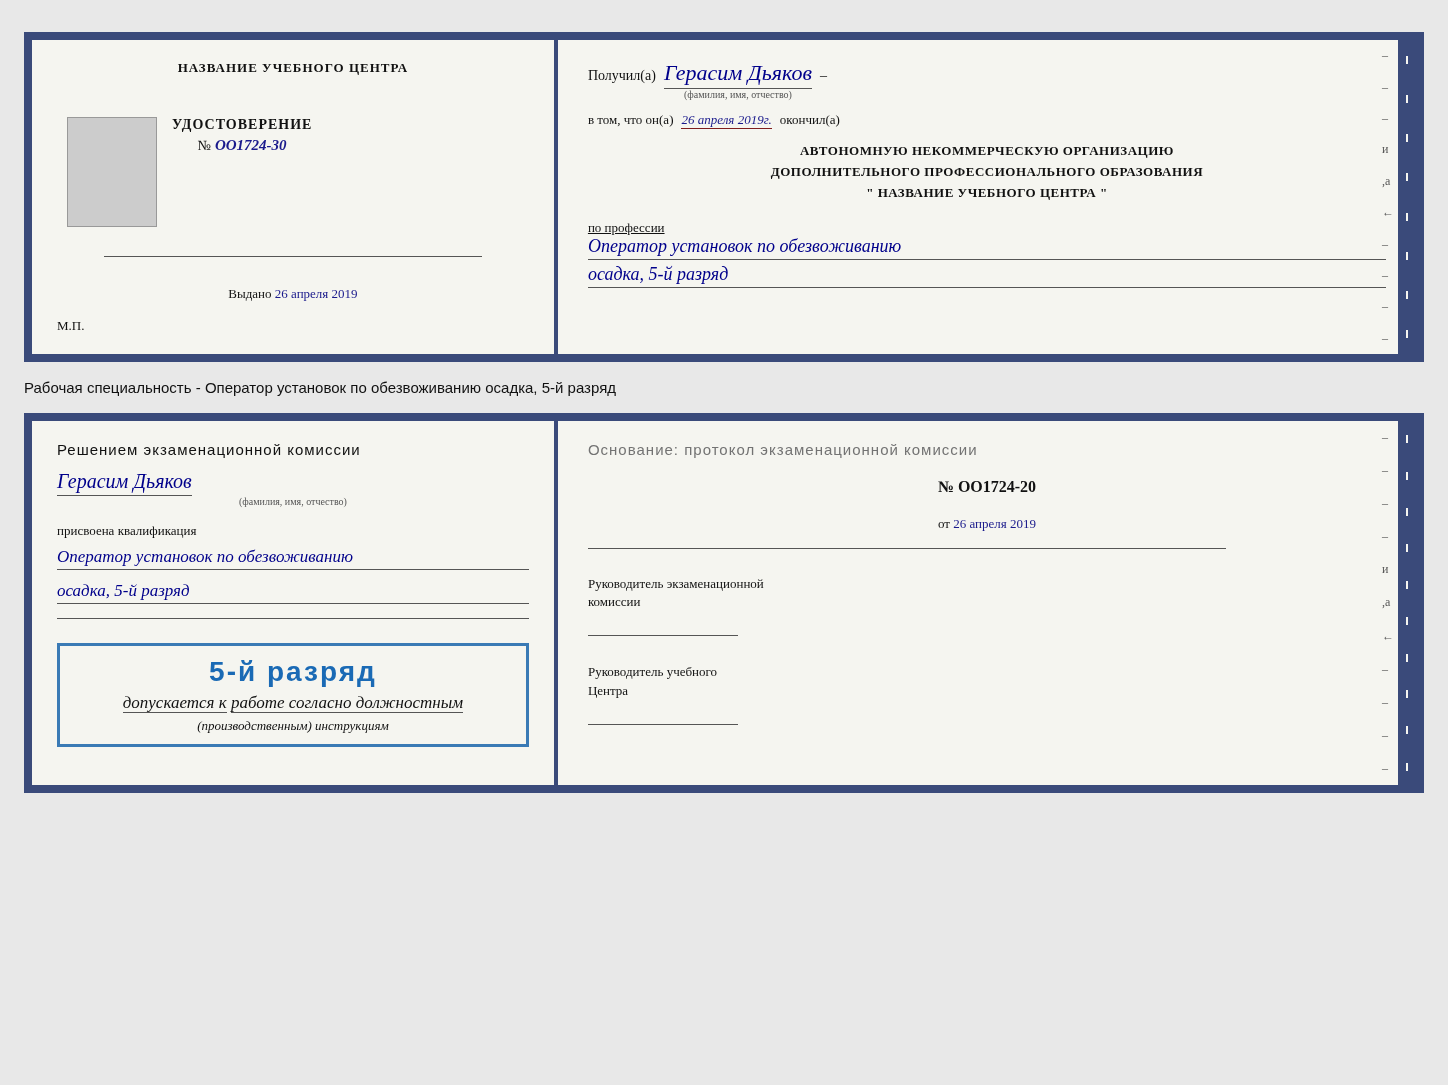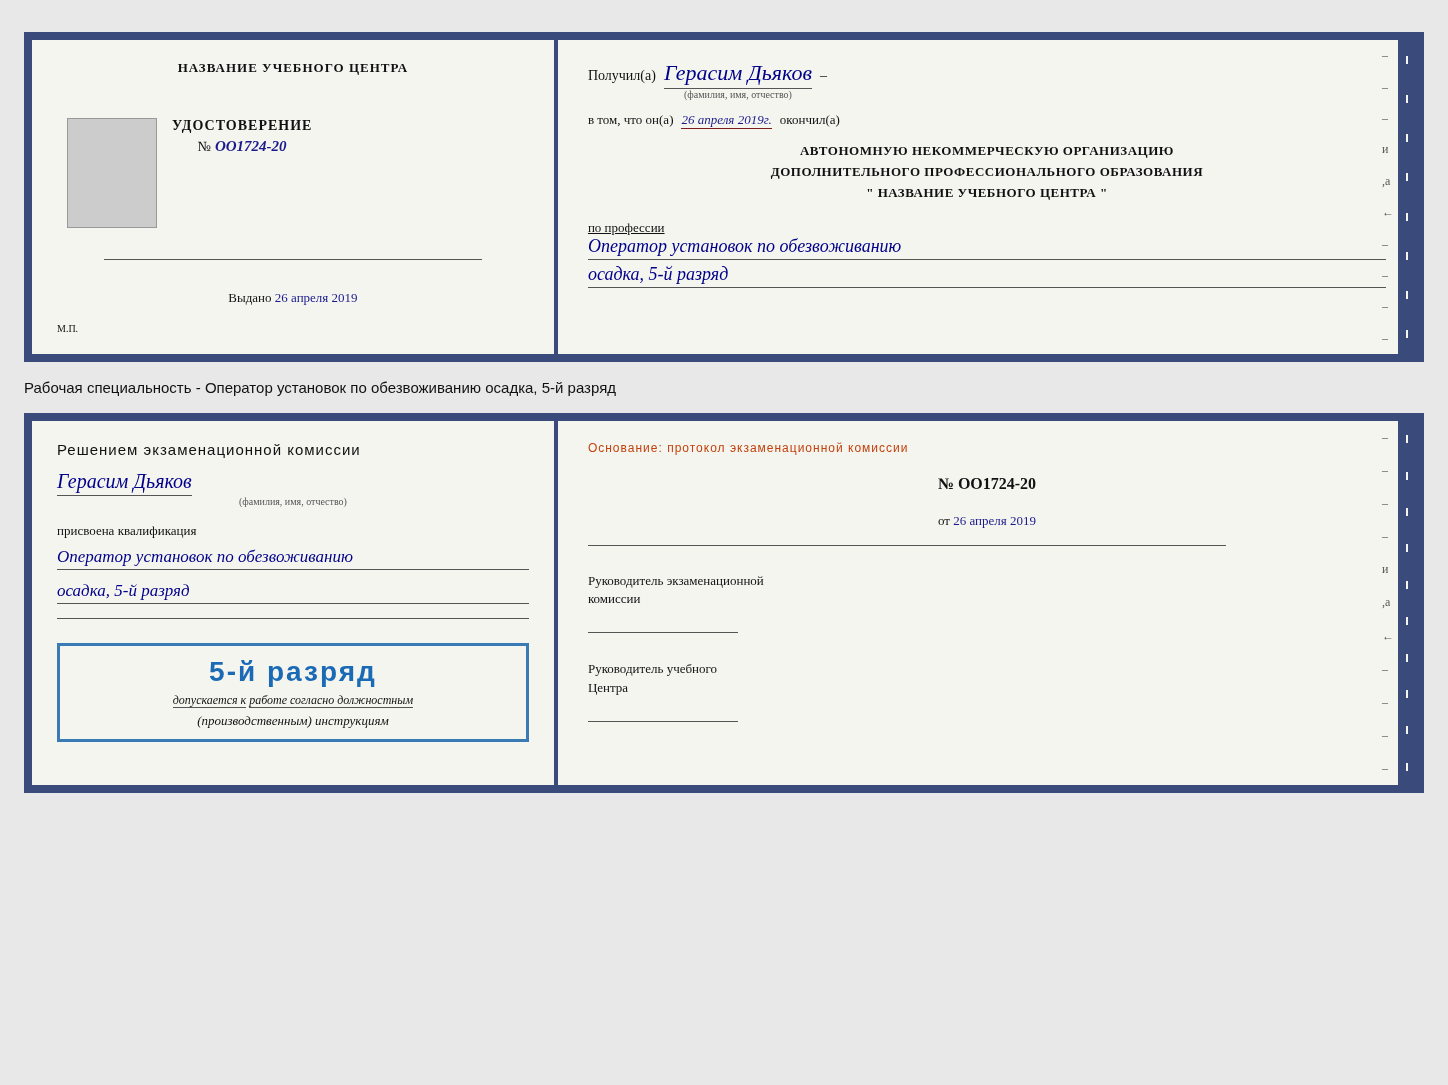--- a/index.html
+++ b/index.html
@@ -97,21 +97,21 @@
       text-align: center;
       margin-top: 10px;
     }
 
     .issued-date {
       font-size: 13px;
       color: #1a1a8c;
     }
 
     .mp-label {
-      font-size: 10px;
+      font-size: 13px;
       color: #111;
       align-self: flex-start;
       margin-top: 5px;
     }
 
     .recipient-name {
       font-size: 22px;
       font-style: italic;
       color: #00008b;
       border-bottom: 1px solid #555;
@@ -265,33 +265,33 @@
 
     .stamp-rank {
       font-size: 28px;
       font-weight: bold;
       color: #1a6ab5;
       font-family: Arial, sans-serif;
       letter-spacing: 2px;
     }
 
     .stamp-allowed {
-      font-size: 12px;
+      font-size: 17px;
       color: #111;
       font-style: italic;
     }
 
     .stamp-allowed span {
       border-bottom: 1px solid #555;
     }
 
     
     .basis-title {
-      font-size: 12px;
-      color: #c2410c;
+      font-size: 15px;
+      color: #737373;
       letter-spacing: 1px;
       font-family: Arial, sans-serif;
     }
 
     .protocol-number {
       font-size: 16px;
       color: #111;
       font-weight: bold;
       text-align: center;
       margin: 8px 0;
@@ -366,21 +366,21 @@
 
     <div class="cert-left">
       <div class="school-name-top">НАЗВАНИЕ УЧЕБНОГО ЦЕНТРА</div>
 
       <div style="display:flex; flex-direction:row; width:100%; gap:15px; align-items:flex-start; margin-top:10px;">
         <div class="photo-placeholder"></div>
         <div class="cert-number-block">
           <div class="cert-title">УДОСТОВЕРЕНИЕ</div>
           <div style="font-size:15px; color:#1a1a8c; margin-top:4px;">
             <span style="font-size:14px; color:#111;">№</span>
-            <span class="cert-number">OO1724-20</span>
+            <span class="cert-number">OO1724-30</span>
           </div>
         </div>
       </div>
 
       <div style="width:80%; border-bottom:1px solid #555; margin: 8px auto;"></div>
 
       <div class="issued-line">
         <span>Выдано</span>
         <span class="issued-date">26 апреля 2019</span>
       </div>

